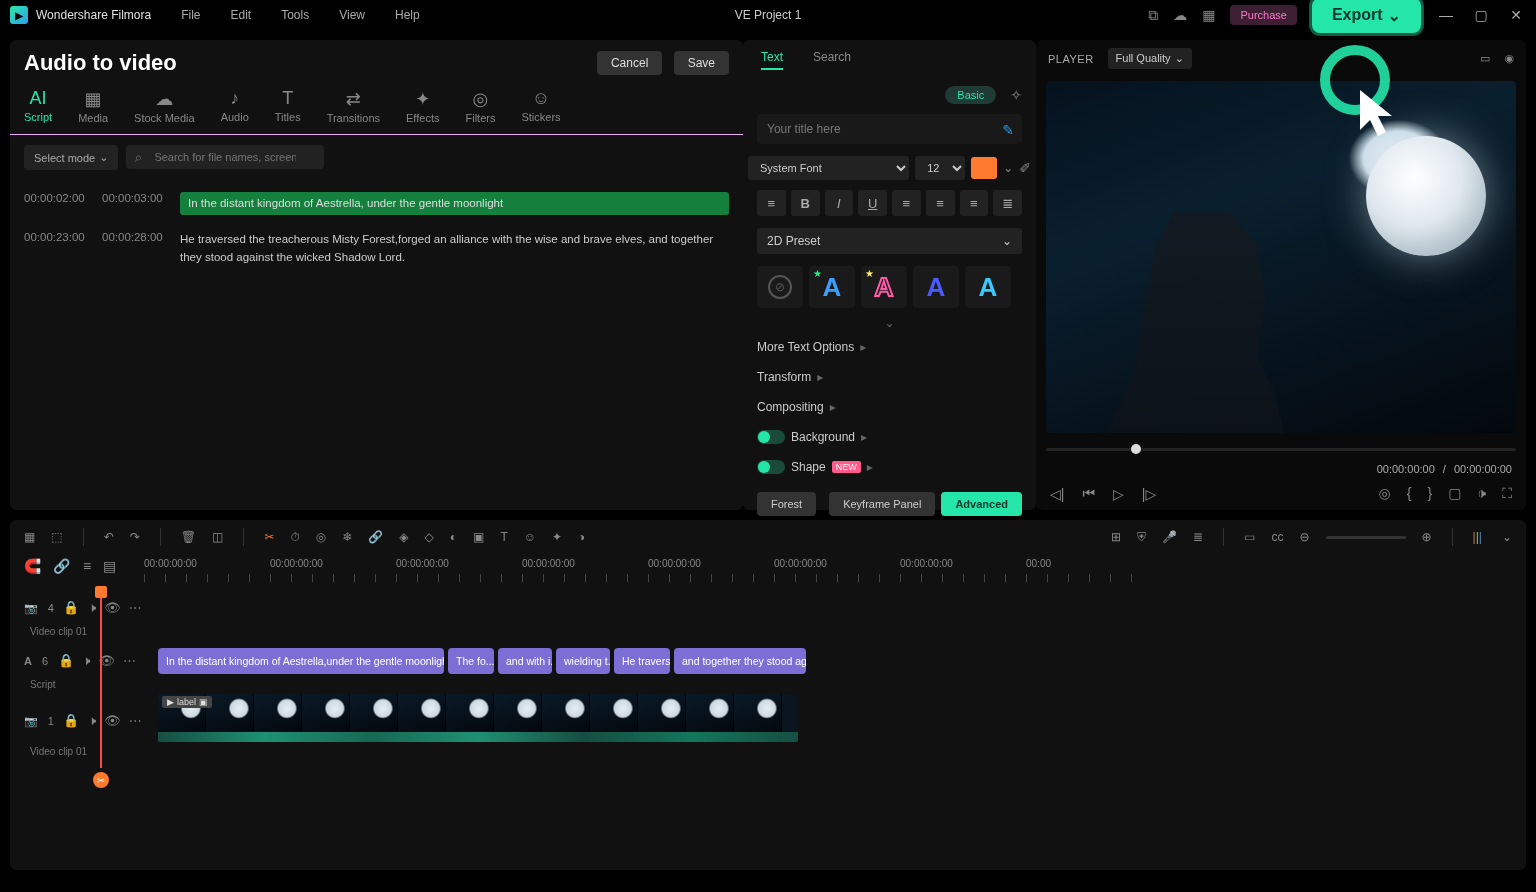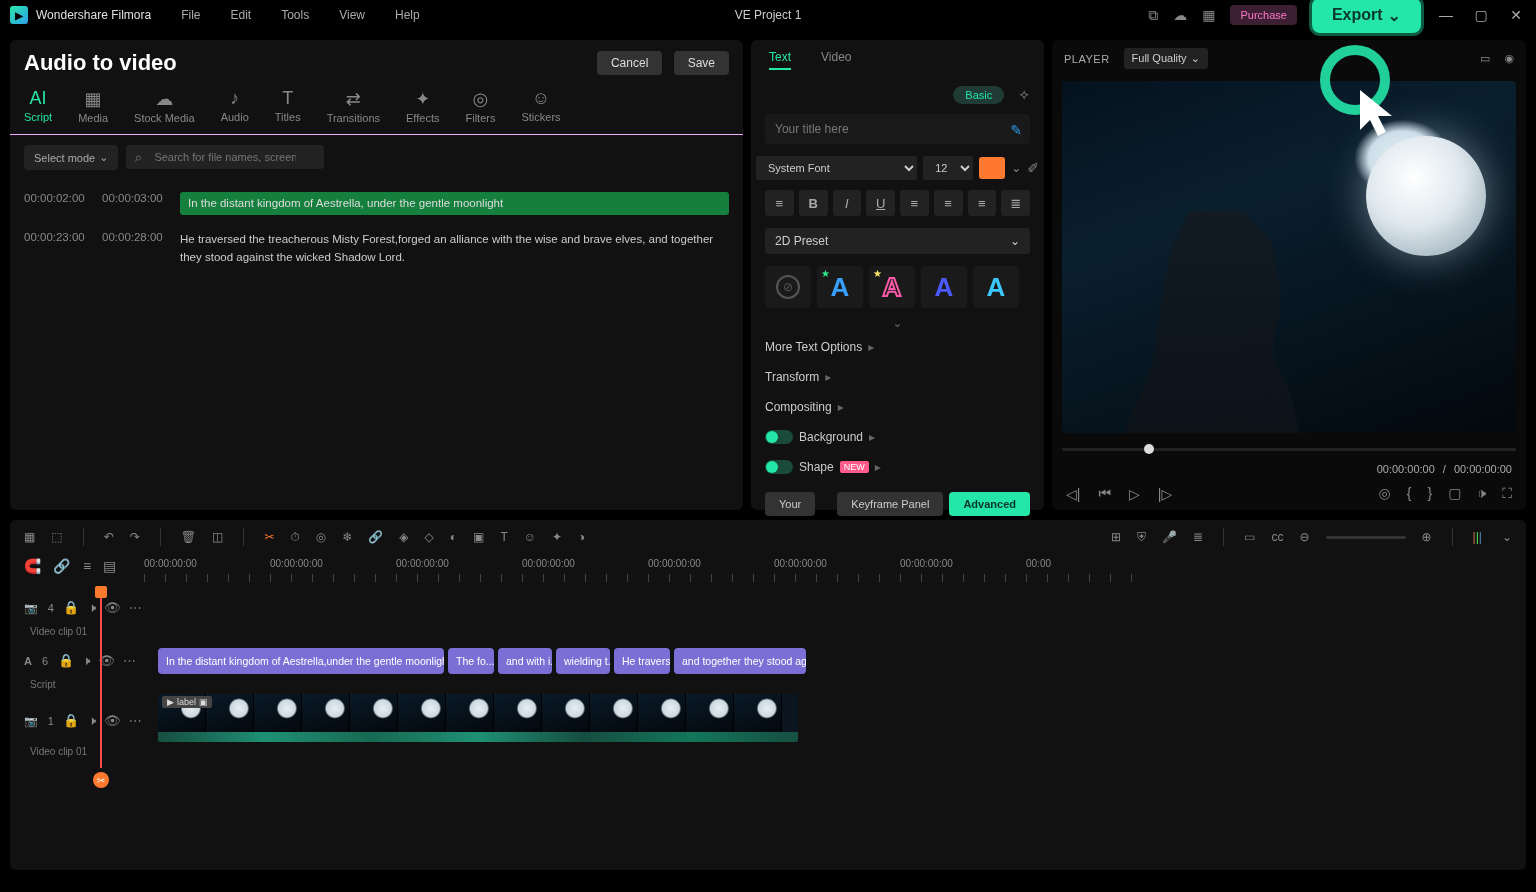--- a/index.html
+++ b/index.html
@@ -16,21 +16,21 @@
 .purchase-btn { background: #3d1f33; color: #ff77c8; border: none; padding: 4px 10px; border-radius: 4px; font-size: 11px; cursor:pointer;}
 .export-btn { background: #23e6a8; color: #08362c; border: 2px solid #23e6a8; padding: 6px 18px; border-radius: 8px; font-size: 16px; font-weight: 600; cursor: pointer; display:flex;align-items:center;gap:5px; box-shadow:0 0 0 3px rgba(35,230,168,.4);}
 .win-btn { color: #aaa; font-size: 14px; cursor:pointer; width:20px;text-align:center;}
 
 
 .cursor-ov { position: absolute; top: 45px; left: 1320px; pointer-events:none; z-index:100;}
 .cursor-ring { width: 70px; height: 70px; border: 10px solid #23e6a8; border-radius: 50%; opacity: .9; }
 .cursor-arrow { position: absolute; top: 45px; left: 40px; }
 
 
-.main { display: flex; height: 490px; padding: 10px; gap: 8px; }
+.main { display: flex; height: 490px; padding: 10px; }
 .left-pane { width: 733px; background: #111; border-radius: 6px; display:flex; flex-direction:column; }
 .mid-pane  { width: 293px; background: #111; border-radius: 6px; display:flex; flex-direction:column;}
 .right-pane{ flex: 1; background: #0a0a0a; border-radius: 6px; position:relative; display:flex; flex-direction:column;}
 
 
 .atv-head { display:flex; align-items:center; justify-content:space-between; padding: 10px 14px 6px;}
 .atv-title { color:#fff; font-size:22px; font-weight:600;}
 .atv-actions button { background:#333; color:#ddd; border:none; padding:5px 14px; border-radius:4px; margin-left:8px; font-size:12px; cursor:pointer;}
 .tabs { display:flex; gap:26px; padding: 6px 14px 10px; border-bottom:1px solid #f0abfc;}
 .tab { display:flex; flex-direction:column; align-items:center; color:#888; font-size:11px; cursor:pointer; gap:2px;}
@@ -215,21 +215,21 @@
           <span class="tc">00:00:23:00</span>
           <span class="tc">00:00:28:00</span>
           <span class="script-text ">He traversed the treacherous Misty Forest,forged an alliance with the wise and brave elves, and together they stood against the wicked Shadow Lord.</span>
         </div>
       </div>
   </div>
 
   <div class="mid-pane">
     <div class="mid-tabs">
       <div class="mid-tab active">Text</div>
-      <div class="mid-tab">Video</div>
+      <div class="mid-tab">Search</div>
     </div>
     <div class="chip-row">
       <span class="chip">Basic</span>
       <span class="magic-ic">✧</span>
     </div>
     <div class="title-box">
       <div class="ph">Your title here</div>
       <span class="edit-ic">✎</span>
     </div>
     <div class="font-row">
@@ -290,21 +290,21 @@
         <span>Background</span>
         <span style="color:#666;">▸</span>
       </div>
     <div class="opt-row">
         <div class="toggle"></div>
         <span>Shape</span>
         <span class="new-badge">NEW</span>
         <span style="color:#666;">▸</span>
       </div>
     <div class="mid-foot">
-      <button class="btn-reset">Your</button>
+      <button class="btn-reset">Forest</button>
       <div style="flex:1"></div>
       <button class="btn-kf">Keyframe Panel</button>
       <button class="btn-adv">Advanced</button>
     </div>
   </div>
 
   <div class="right-pane">
     <div class="player-head">
       <span class="lbl">PLAYER</span>
       <div class="quality-dd">

